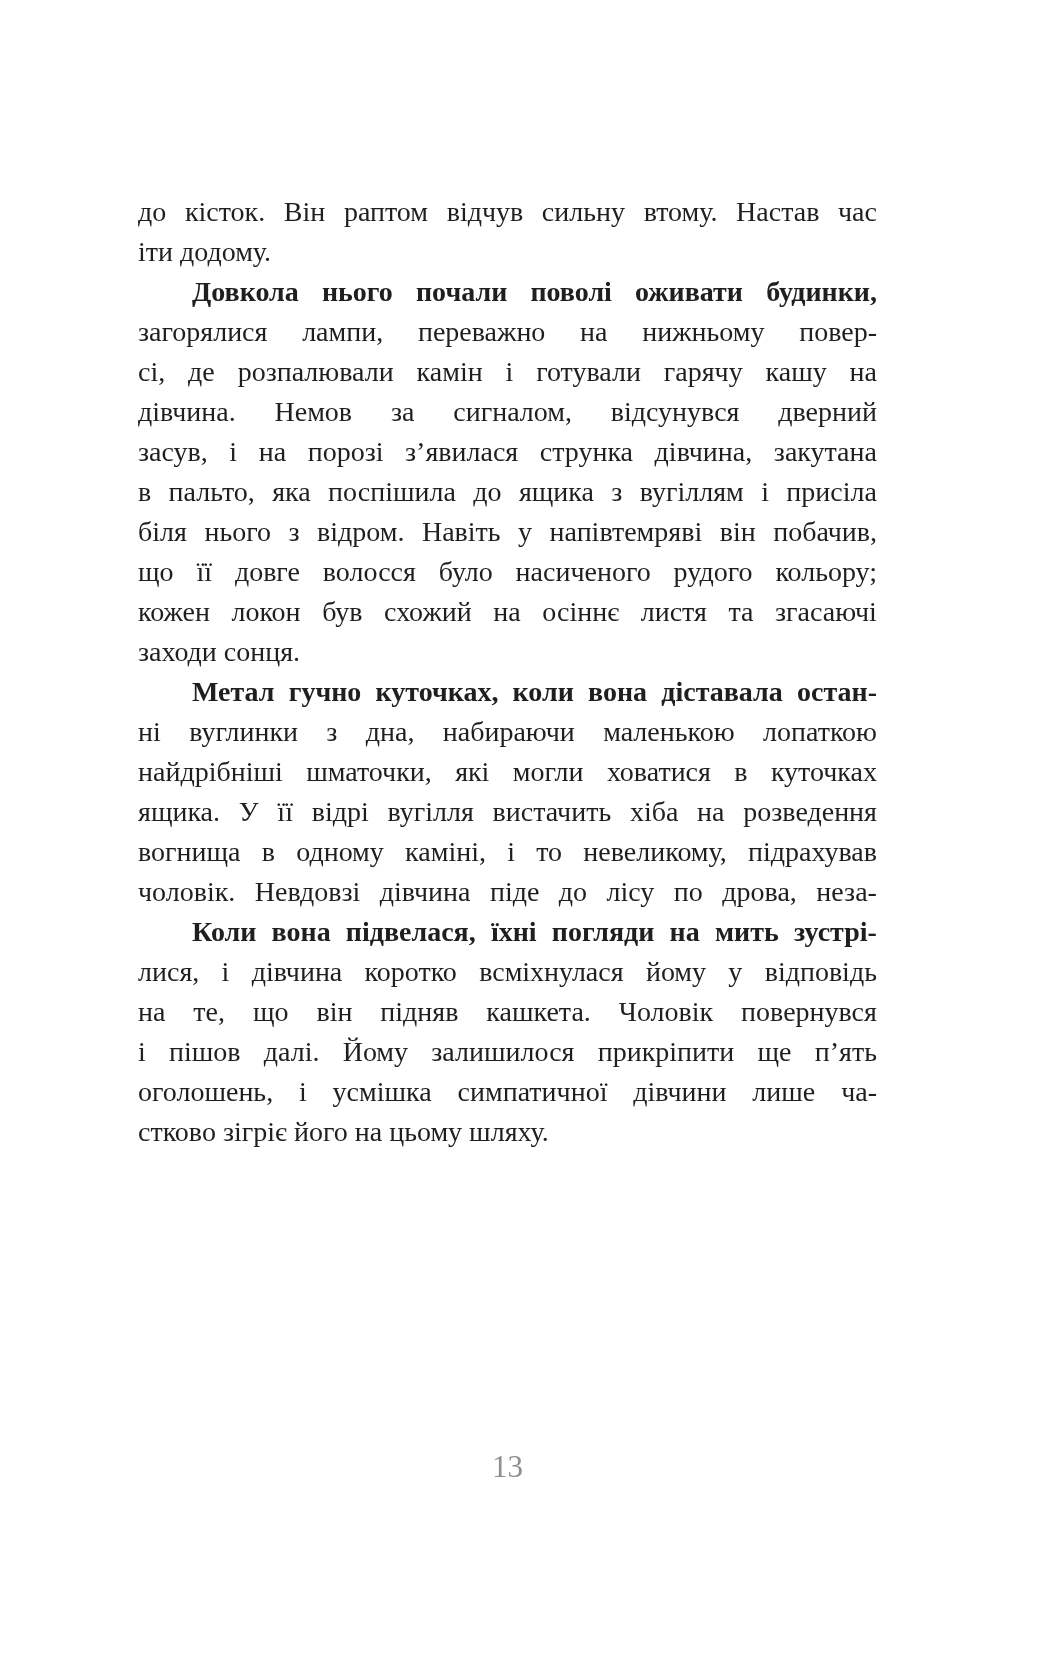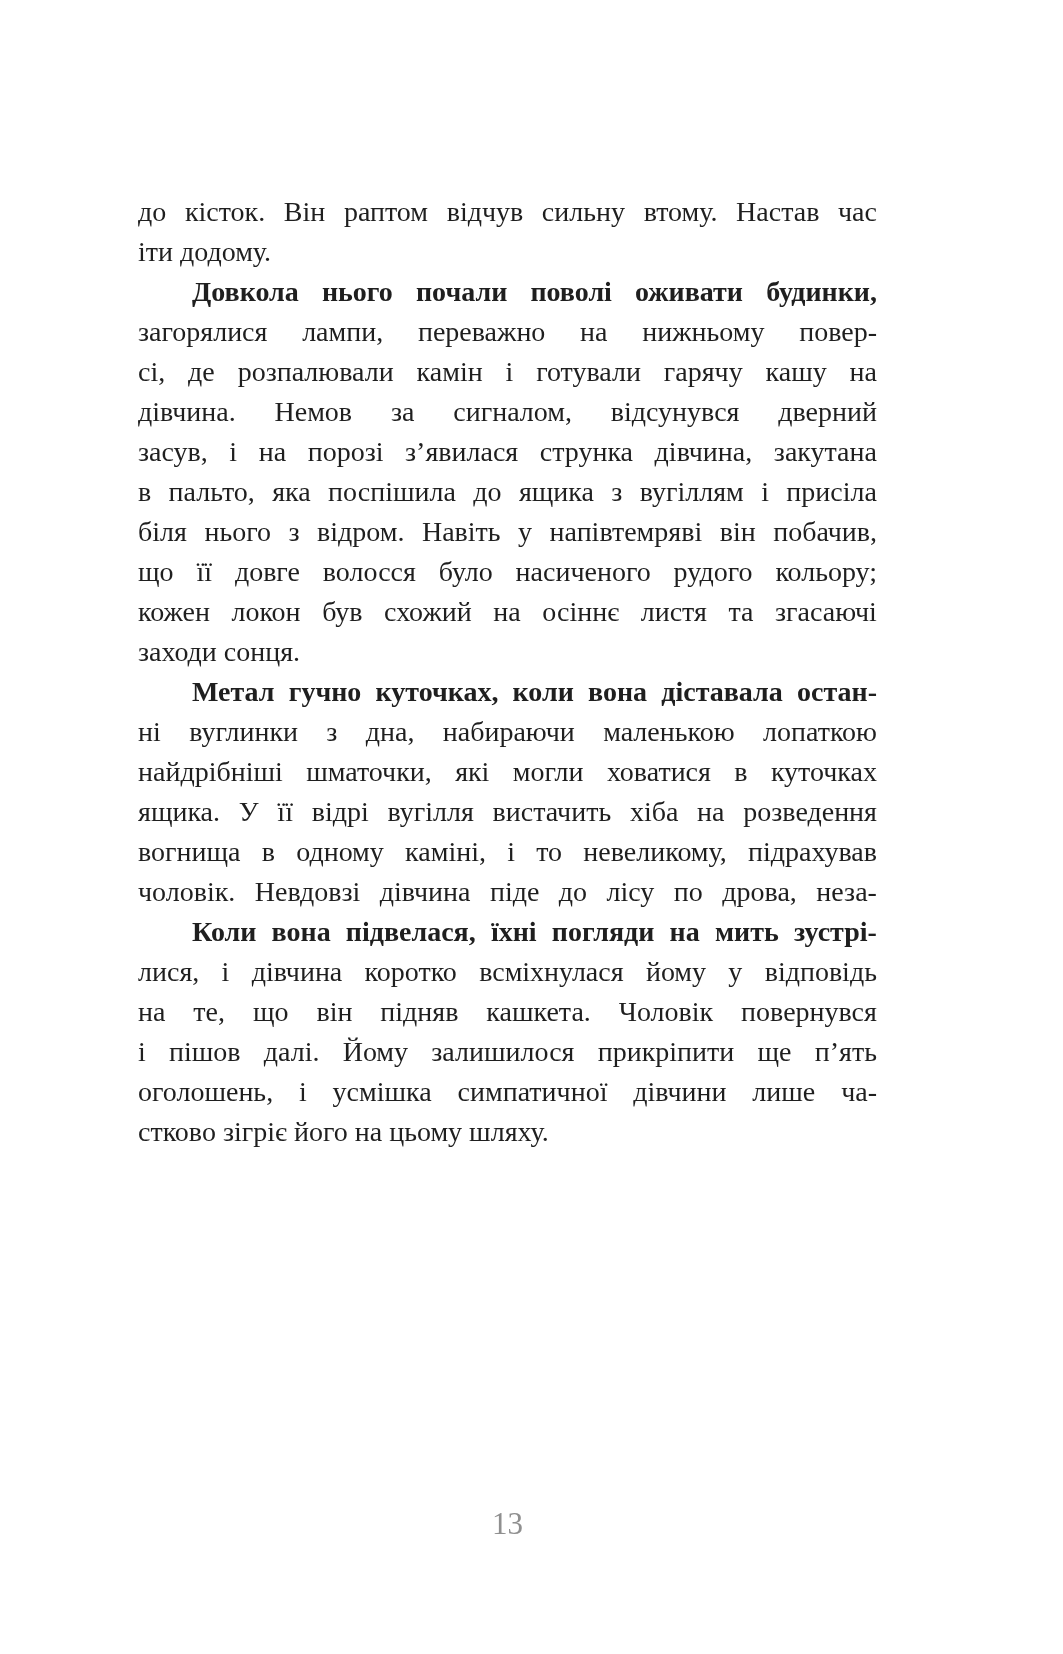--- a/index.html
+++ b/index.html
@@ -43,21 +43,21 @@
     white-space: normal;
   }
   .line.justify span {
     flex: 0 0 auto;
     white-space: pre;
   }
   .line.indent { padding-left: 54px; font-weight: bold; }
   .page-number {
     position: absolute;
     left: 138px;
-    top: 1508px;
+    top: 1451px;
     width: 739px;
     text-align: center;
     font-size: 31px;
     line-height: 31px;
     color: var(--pn);
   }
 </style>
 </head>
 <body>
 

